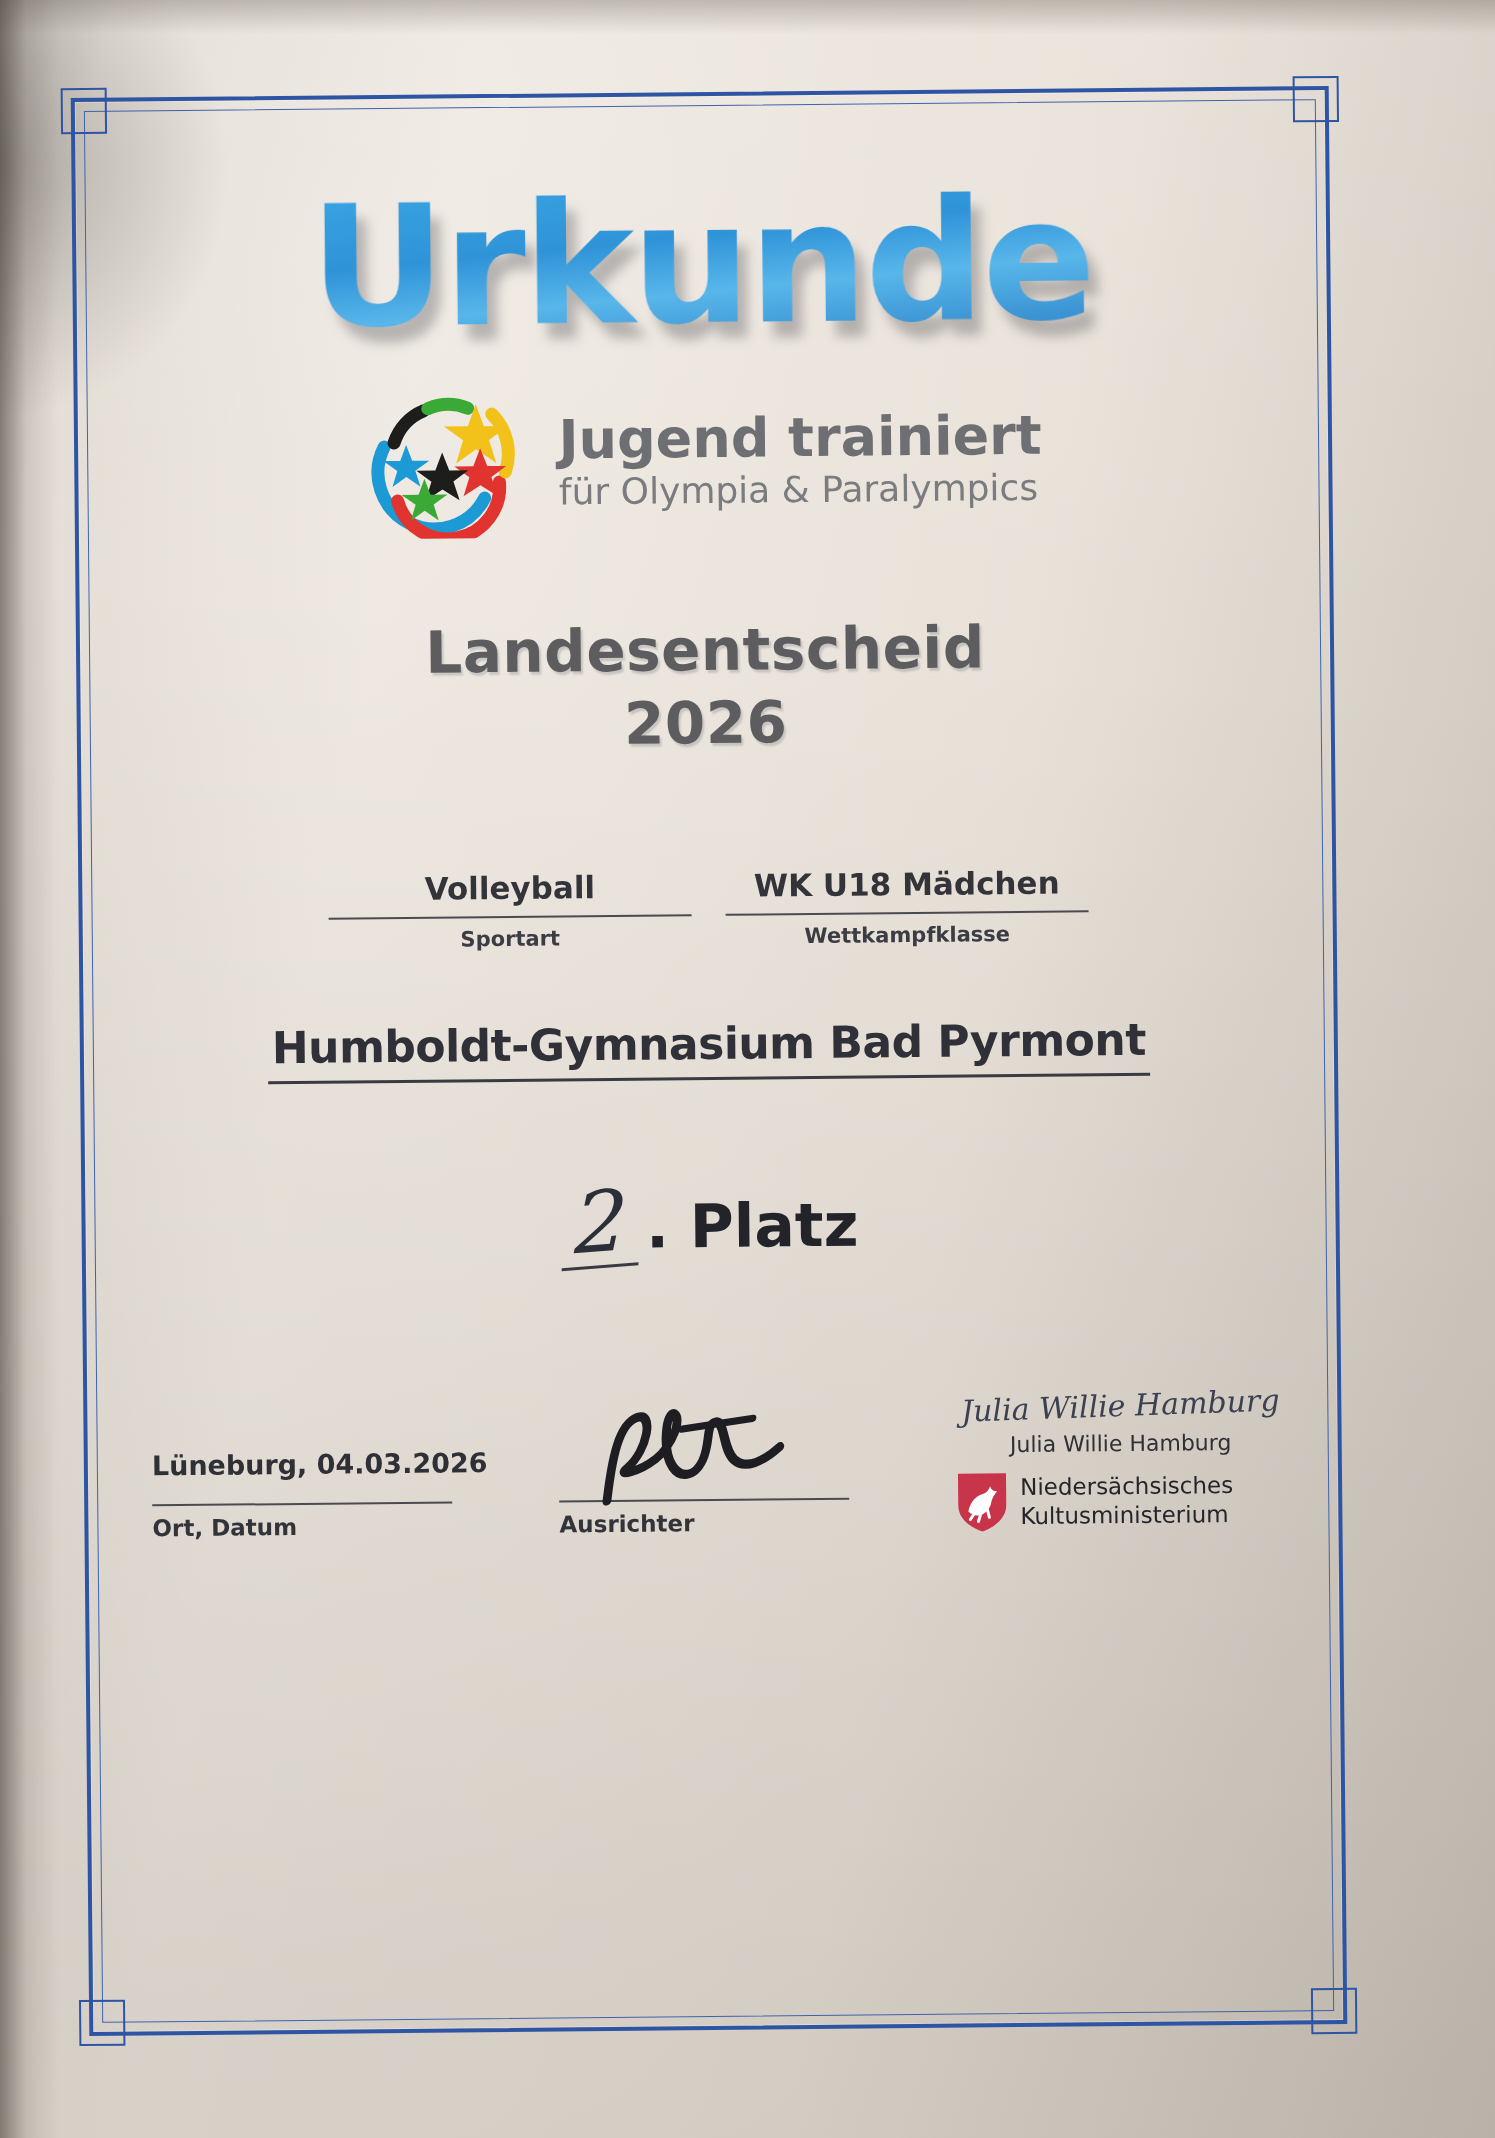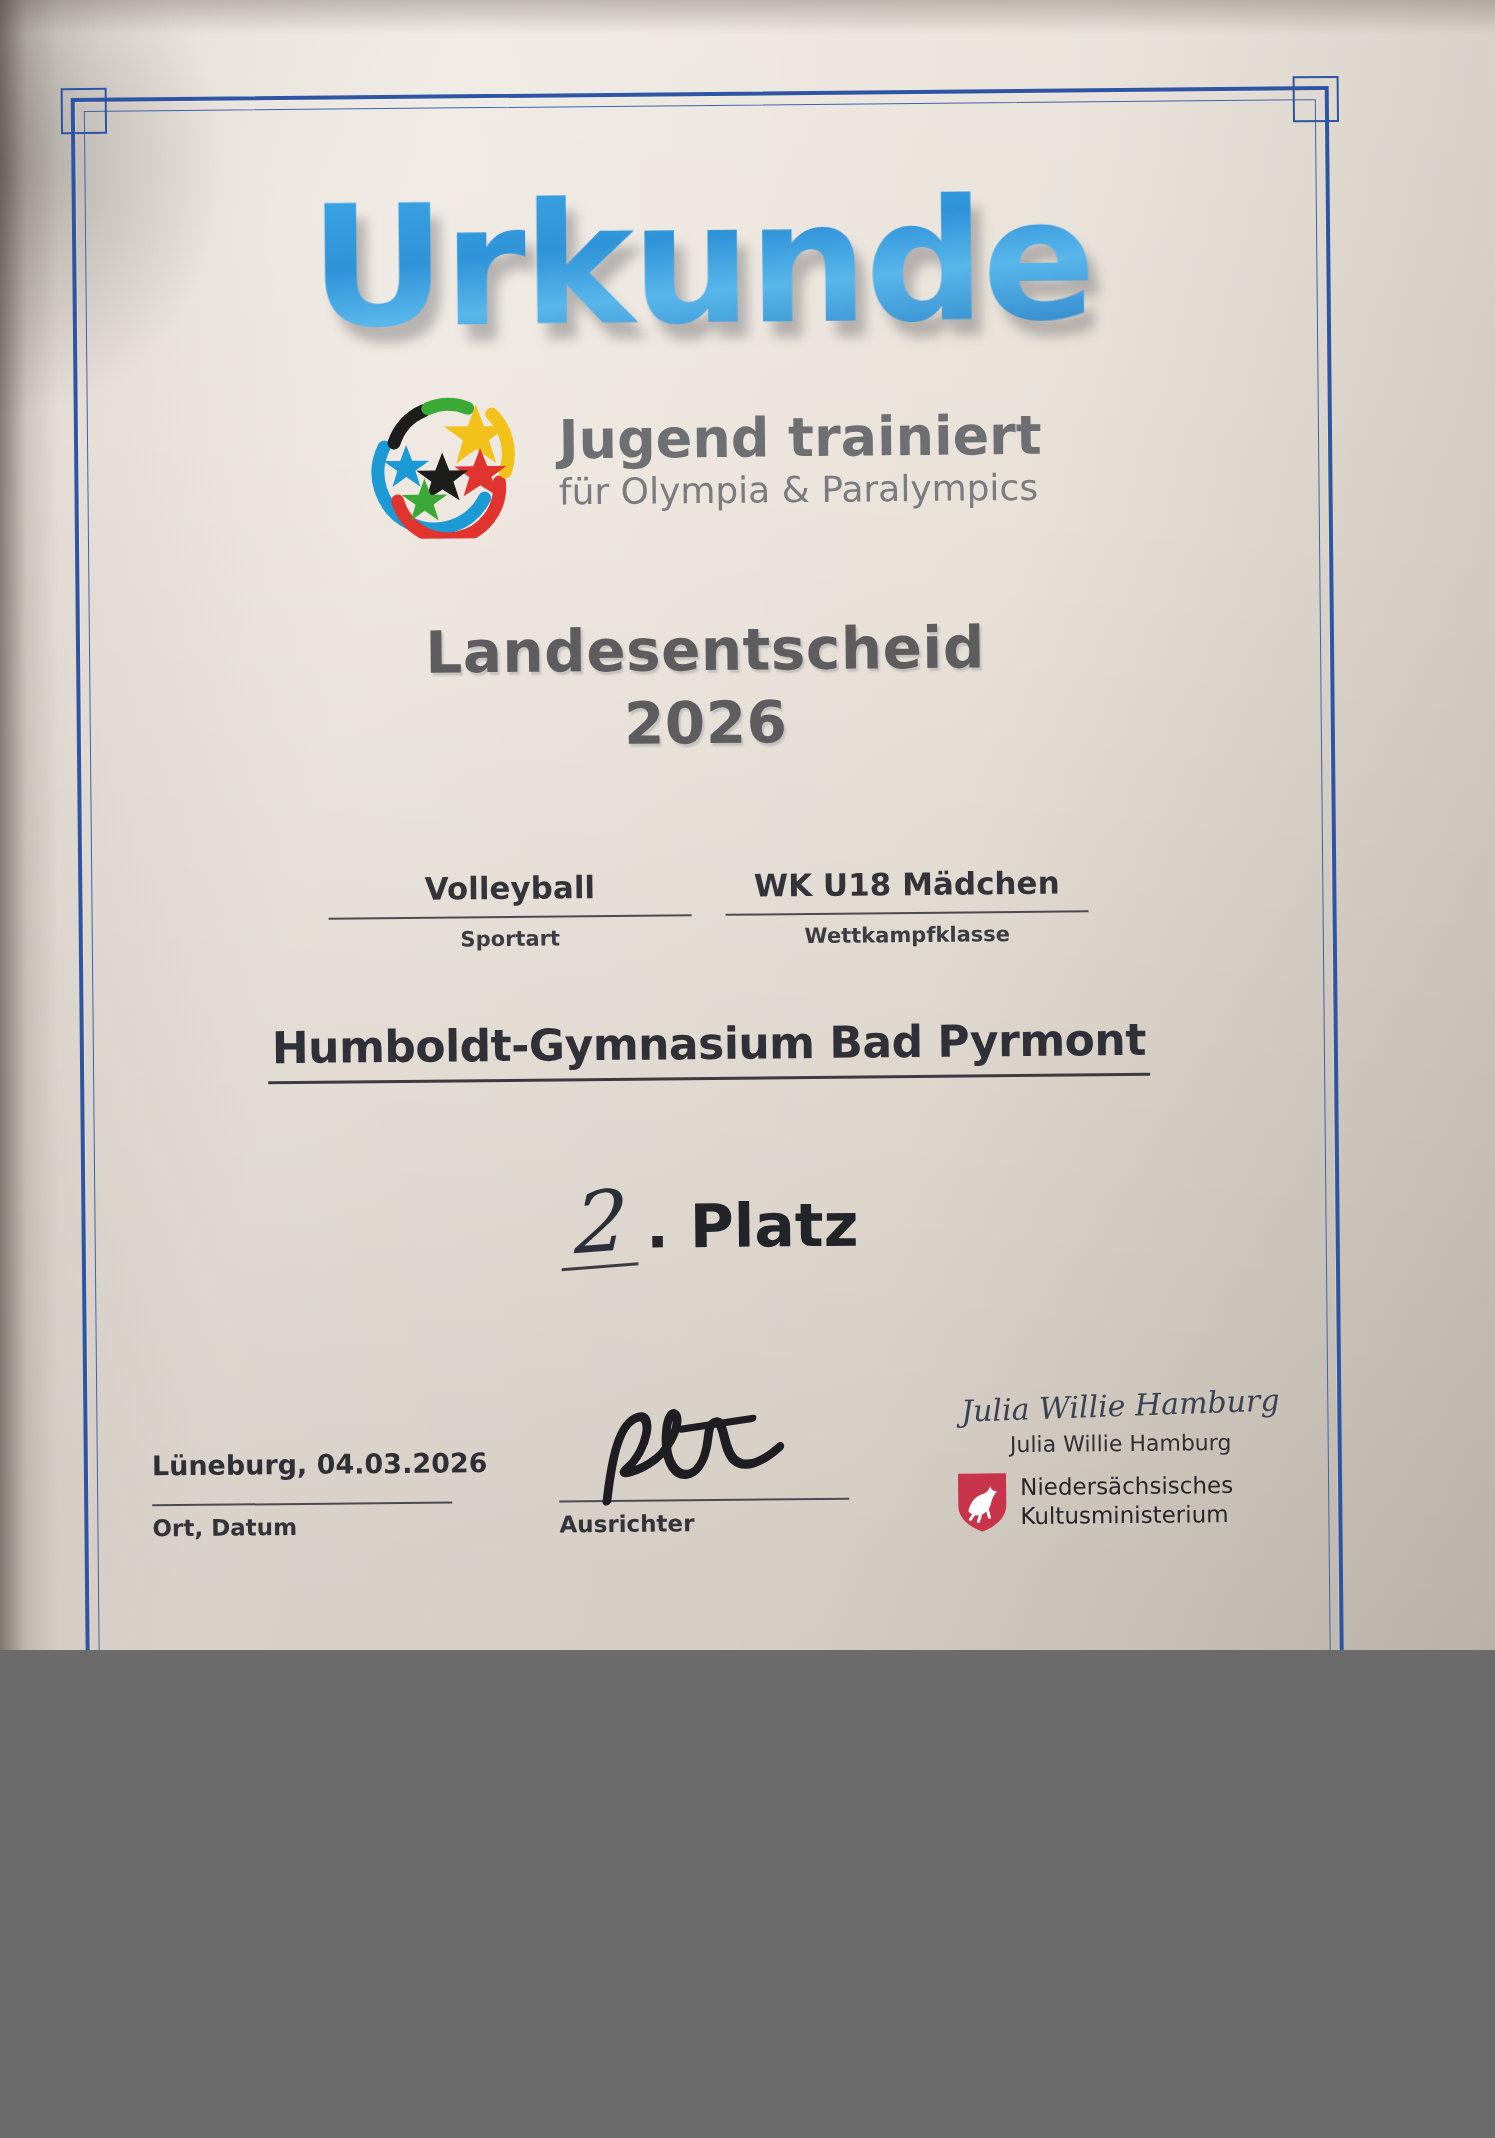--- a/index.html
+++ b/index.html
@@ -11,21 +11,21 @@
     width: 1495px;
     height: 2138px;
     overflow: hidden;
     font-family: "Liberation Sans", sans-serif;
   }
 
   
   .page {
     position: relative;
     width: 1495px;
-    height: 1650px;
+    height: 2138px;
     background:
       radial-gradient(ellipse at 20% 12%, #efe9e2 0%, #e8e1d8 45%, #ded5ca 100%);
     overflow: hidden;
   }
   .paper-shade {
     position: absolute;
     inset: 0;
     background:
       linear-gradient(100deg, rgba(0,0,0,0.16) 0%, rgba(0,0,0,0.04) 6%, rgba(255,255,255,0.10) 26%, rgba(255,255,255,0.02) 62%, rgba(0,0,0,0.10) 100%),
       linear-gradient(185deg, rgba(255,255,255,0.10) 0%, rgba(0,0,0,0.00) 30%, rgba(0,0,0,0.07) 92%);

